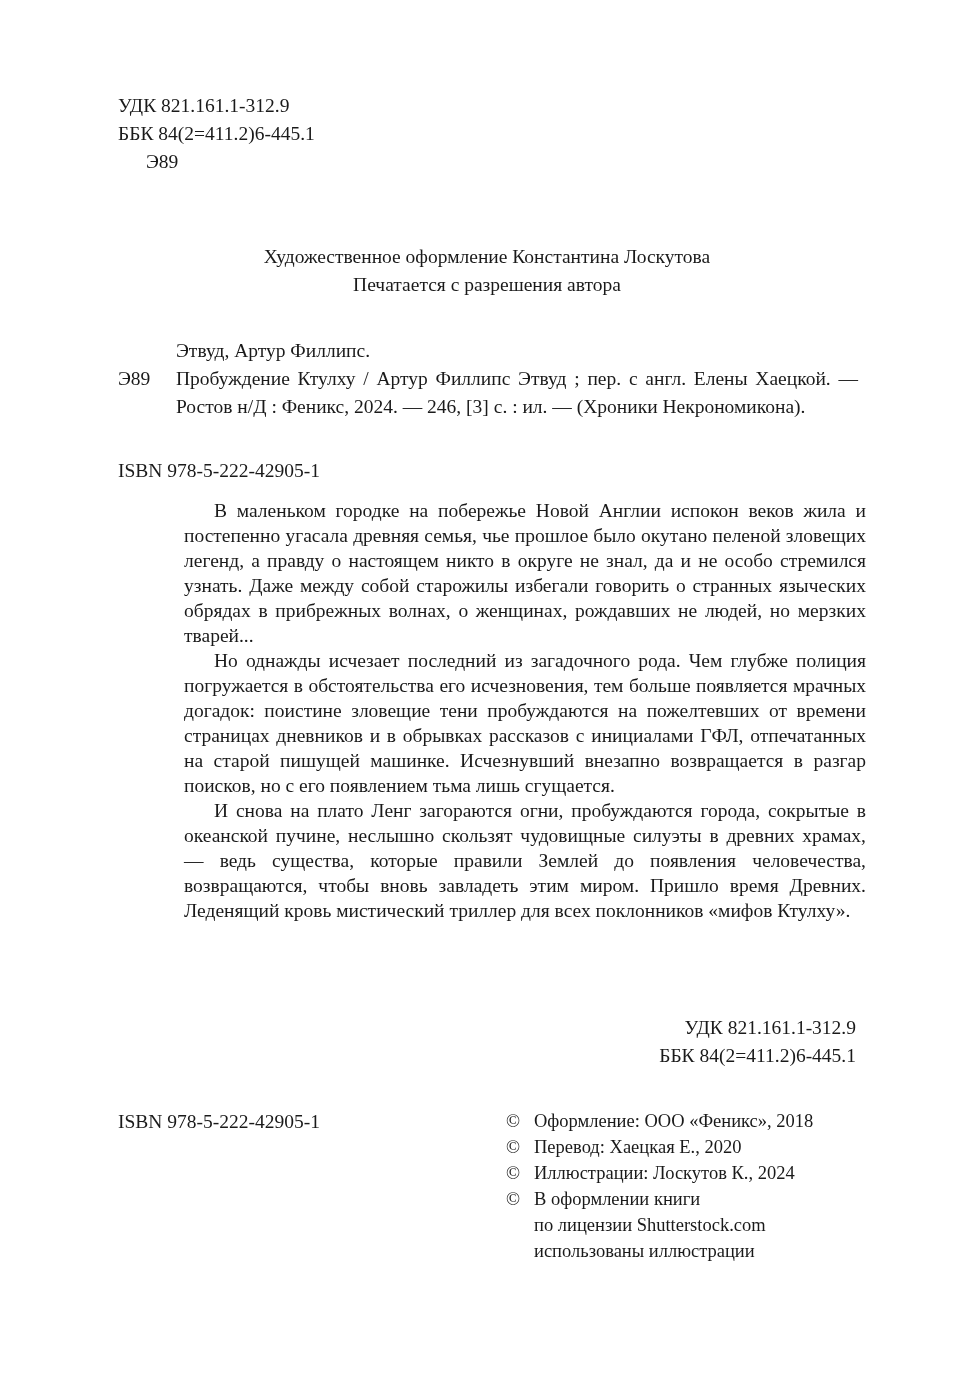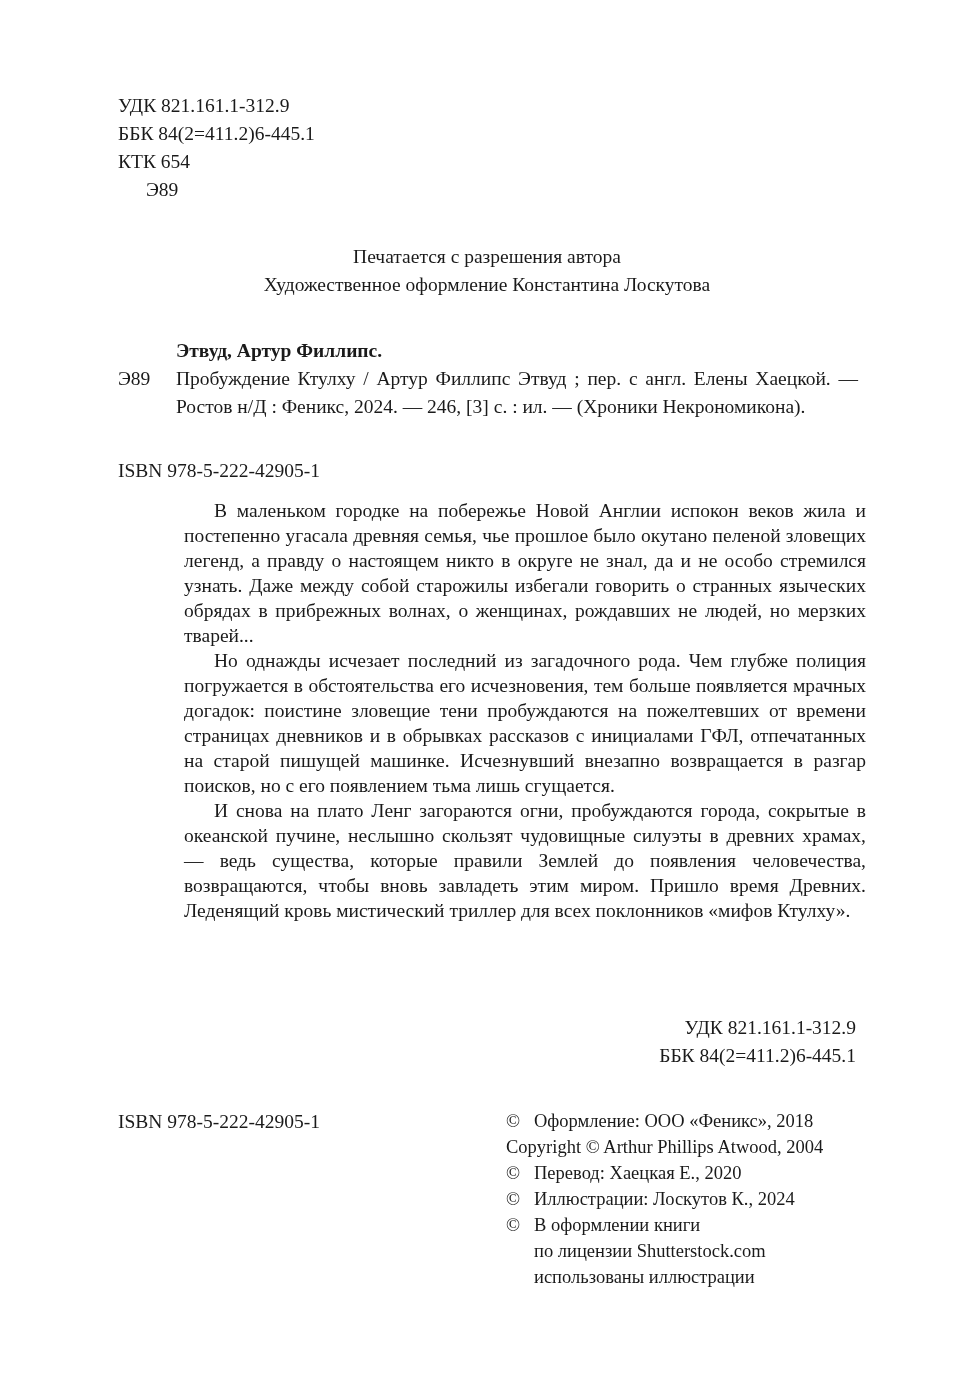--- a/index.html
+++ b/index.html
@@ -45,21 +45,20 @@
     position: absolute;
     left: 118px;
     top: 337px;
     width: 740px;
   }
   .biblio .author {
     padding-left: 58px;
     display: block;
     height: 28px;
     white-space: nowrap;
-    font-weight: bold;
   }
   .biblio .entry {
     position: relative;
     display: block;
   }
   .biblio .code {
     position: absolute;
     left: 0;
     top: 0;
   }
@@ -129,27 +128,26 @@
   }
 </style>
 </head>
 <body>
 
 <div class="page">
 
   <div class="classif">
     <span class="line">УДК 821.161.1-312.9</span>
     <span class="line">ББК 84(2=411.2)6-445.1</span>
-    <span class="line">КТК 654</span>
     <span class="line indent">Э89</span>
   </div>
 
   <div class="credits">
+    <span class="line">Художественное оформление Константина Лоскутова</span>
     <span class="line">Печатается с разрешения автора</span>
-    <span class="line">Художественное оформление Константина Лоскутова</span>
   </div>
 
   <div class="biblio">
     <span class="author">Этвуд, Артур Филлипс.</span>
     <div class="entry">
       <span class="code">Э89</span>
       <span class="desc">Пробуждение Ктулху / Артур Филлипс Этвуд ; пер. с англ. Елены Хаец­кой. — Ростов н/Д : Феникс, 2024. — 246, [3] с. : ил. — (Хроники Некро­номикона).</span>
     </div>
   </div>
 
@@ -166,24 +164,20 @@
     <span class="line">ББК 84(2=411.2)6-445.1</span>
   </div>
 
   <div class="isbn-bottom">ISBN 978-5-222-42905-1</div>
 
   <div class="copyrights">
     <div class="row">
       <span class="sym">©</span>
       <span>Оформление: ООО «Феникс», 2018</span>
     </div>
-    <div class="row plain">
-
-      <span>Copyright © Arthur Phillips Atwood, 2004</span>
-    </div>
     <div class="row">
       <span class="sym">©</span>
       <span>Перевод: Хаецкая Е., 2020</span>
     </div>
     <div class="row">
       <span class="sym">©</span>
       <span>Иллюстрации: Лоскутов К., 2024</span>
     </div>
     <div class="row">
       <span class="sym">©</span>

